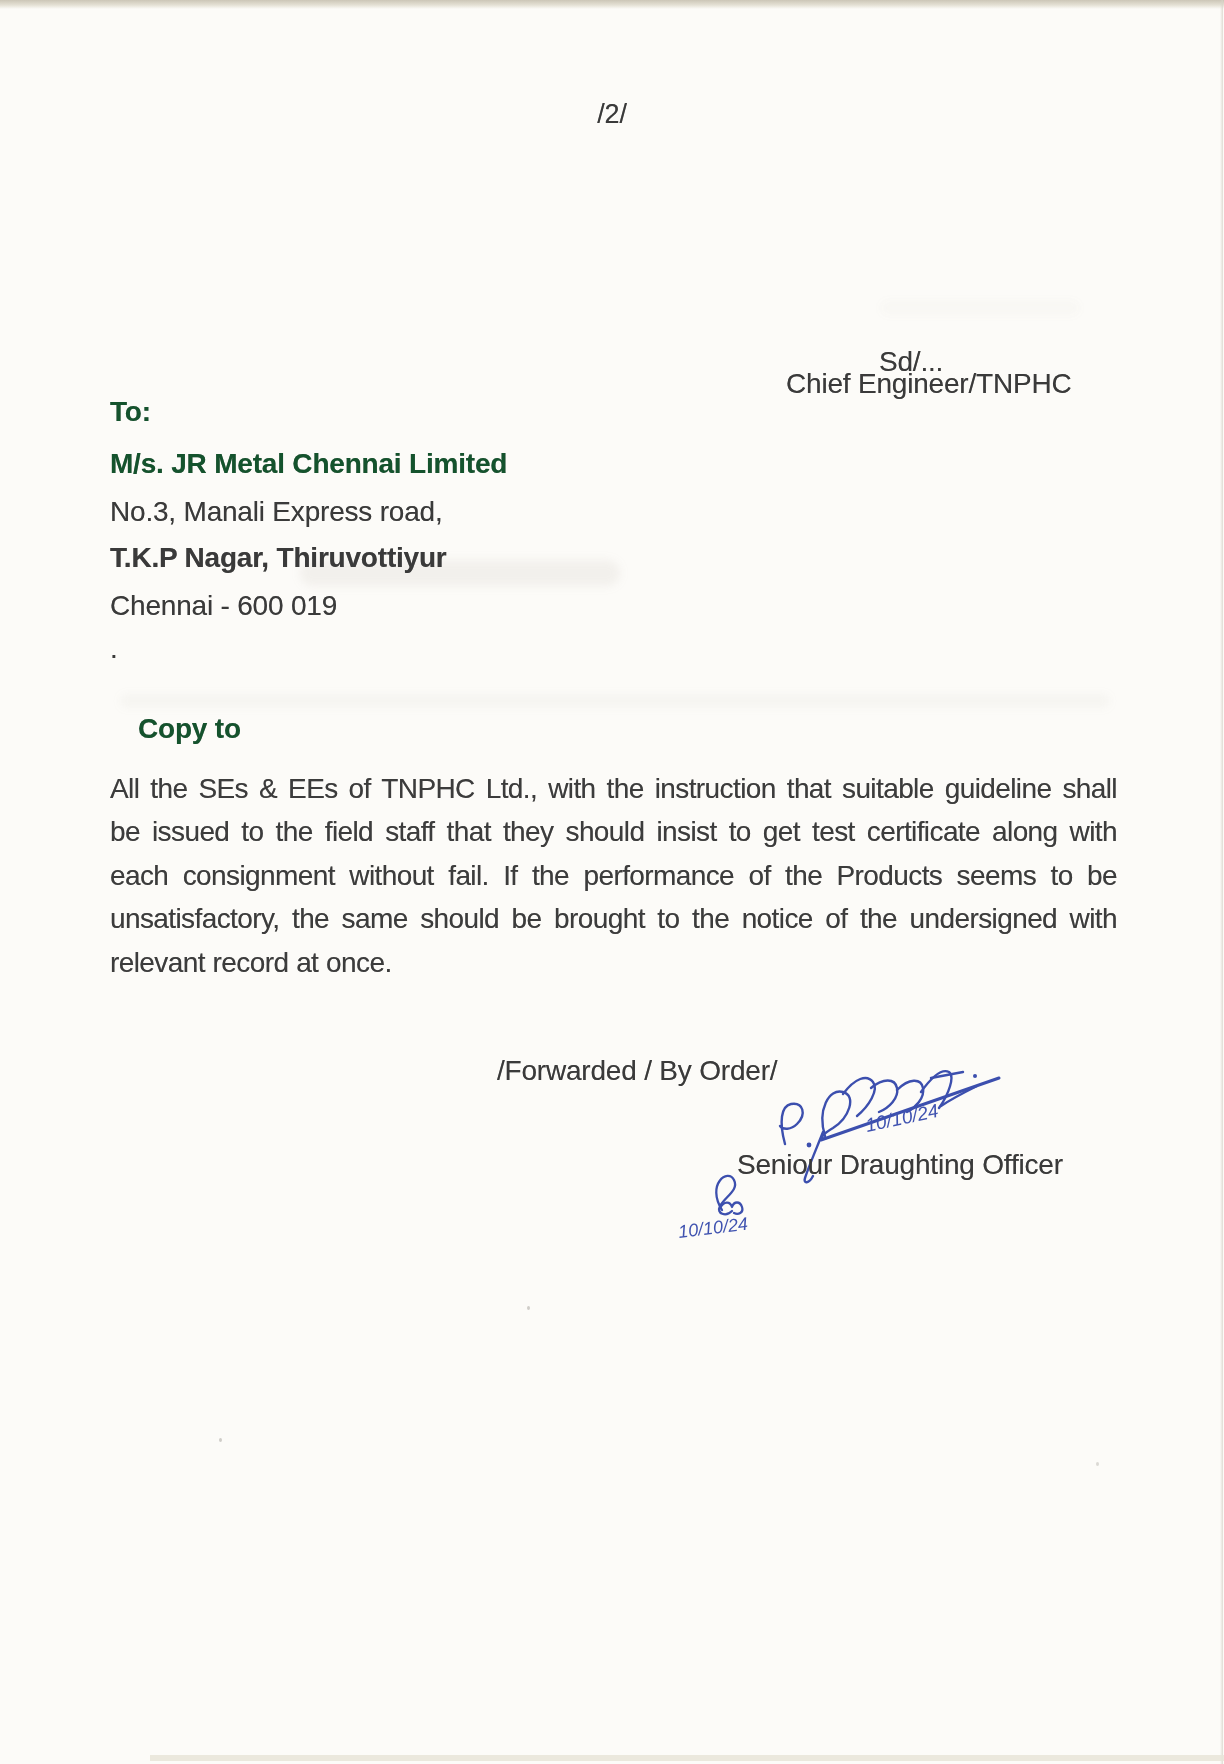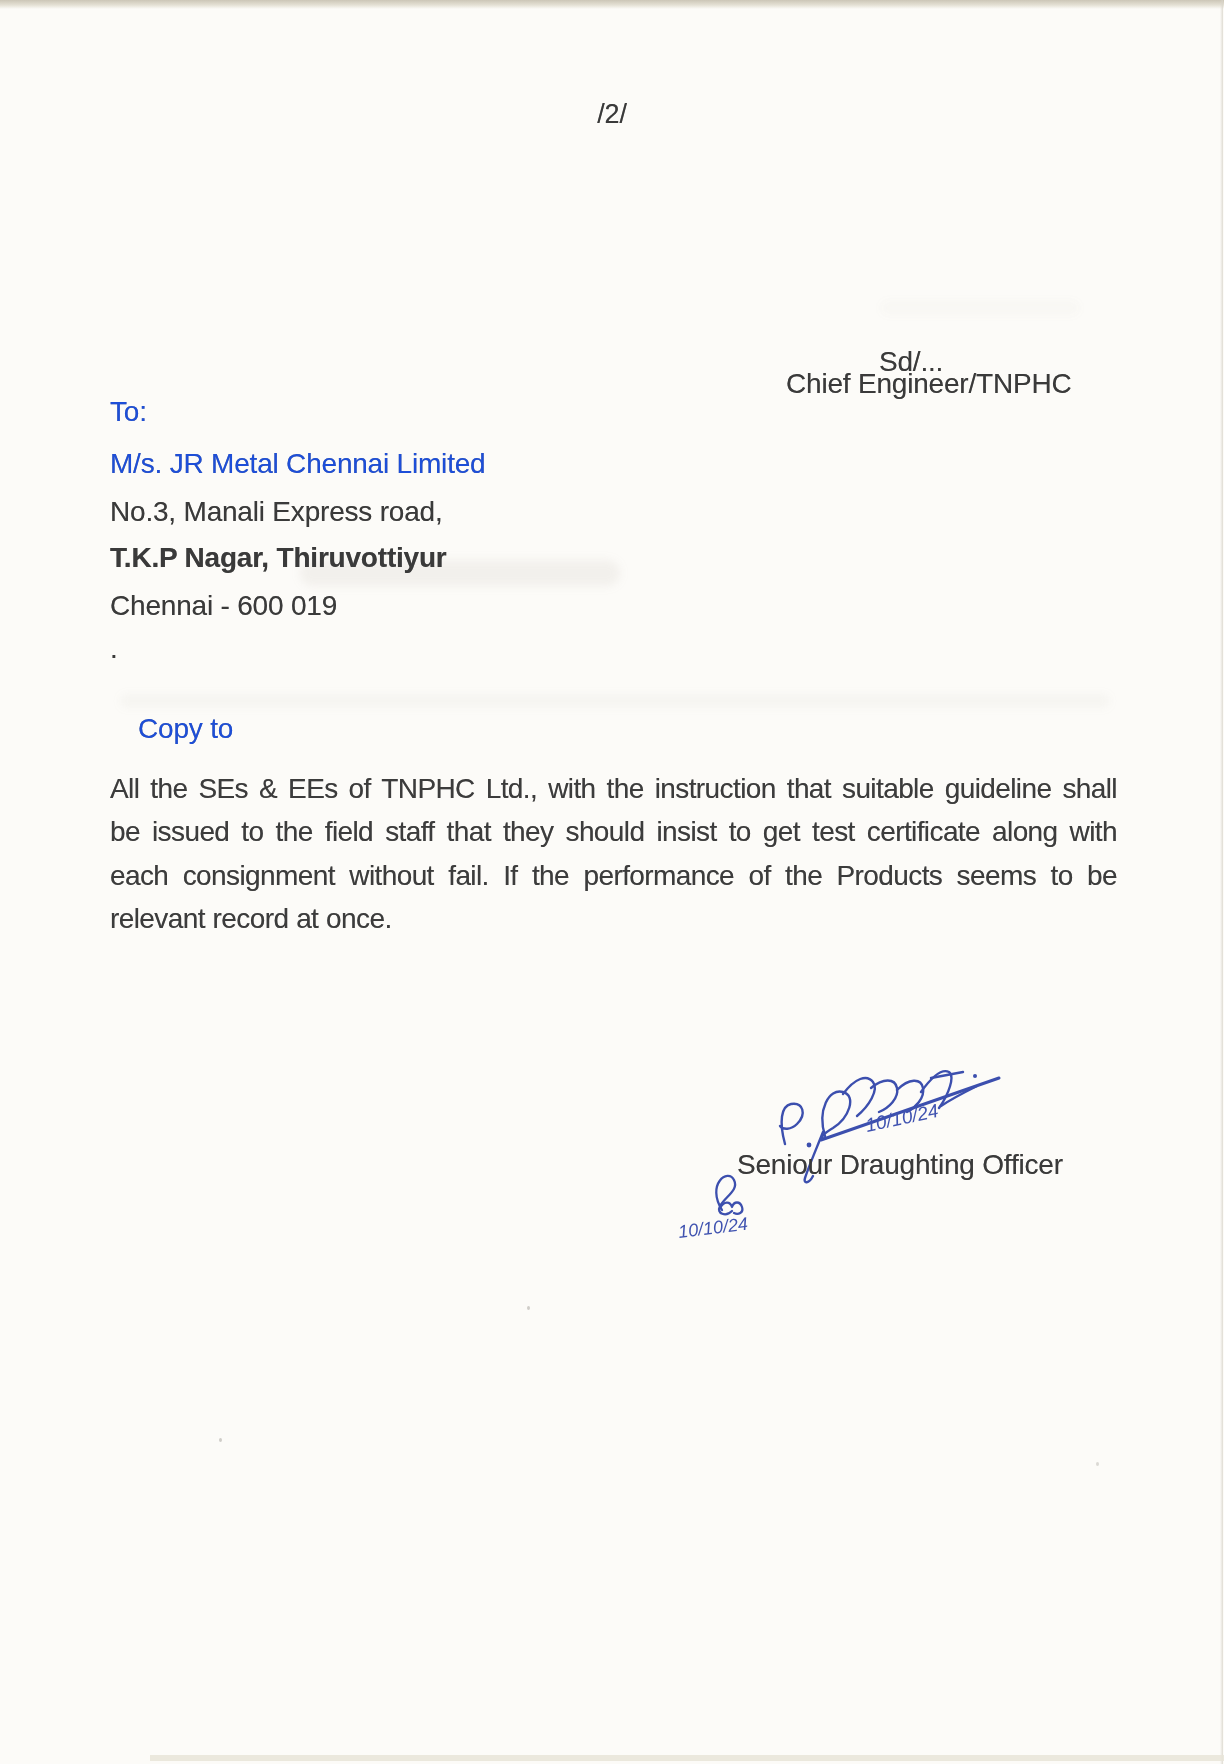--- a/index.html
+++ b/index.html
@@ -13,21 +13,21 @@
     overflow:hidden;
   }
   .abs{position:absolute;}
   .txt{
     font-size:28px;
     line-height:34px;
     letter-spacing:-0.2px;
     white-space:nowrap;
     text-shadow:0 0 0.5px rgba(58,58,58,0.55);
   }
-  .bold{font-weight:400;color:#1d4ed8;}
+  .bold{font-weight:700;color:#14532d;}
   .center{left:0;right:0;text-align:center;}
   .para{
     left:110px;top:767px;width:1007px;
     font-size:28px;line-height:43.4px;
     letter-spacing:-0.6px;word-spacing:0.6px;
     color:#3c3c3c;
     text-shadow:0 0 0.5px rgba(58,58,58,0.5);
   }
   .jline{display:block;text-align:justify;text-align-last:justify;}
   .lline{display:block;text-align:right;text-align-last:left;}
@@ -71,23 +71,25 @@
   <div class="abs txt" style="left:110px;top:541px;font-weight:bold;">T.K.P Nagar, Thiruvottiyur</div>
   <div class="abs txt" style="left:110px;top:589px;">Chennai - 600 019</div>
   <div class="abs txt" style="left:110px;top:632px;">.</div>
 
   <div class="abs txt bold" style="left:110px;top:712px;margin-left:28px;">Copy to</div>
 
   <div class="abs para">
     <span class="jline">All the SEs &amp; EEs of TNPHC Ltd., with the instruction that suitable guideline shall</span>
     <span class="jline">be issued to the field staff that they should insist to get test certificate along with</span>
     <span class="jline">each consignment without fail. If the performance of the Products seems to be</span>
+    <span class="jline">unsatisfactory, the same should be brought to the notice of the undersigned with</span>
     <span class="lline">relevant record at once.</span>
   </div>
 
+  <div class="abs txt" style="left:497px;top:1054px;">/Forwarded / By Order/</div>
 
   <svg class="abs" style="left:763px;top:1066px;" width="248" height="122" viewBox="0 0 248 122">
     <title>P. Shanthi</title>
     <g class="ink" stroke-width="2.4">
       <path d="M22,78 C16,56 18,40 28,38 C40,36 44,48 34,58 C28,64 20,64 17,60"></path>
       <circle cx="46" cy="79" r="2.4" fill="#3c4fae" stroke="none"></circle>
       <path d="M62,70 C54,44 66,22 80,26 C94,30 86,52 70,62 C58,69 56,74 63,72"></path>
       <path d="M80,28 C92,12 104,8 110,16 C116,24 106,40 94,50"></path>
       <path d="M108,22 C120,12 132,12 134,22 C136,32 126,42 116,46"></path>
       <path d="M134,24 C146,12 158,12 160,22 C162,32 152,42 144,46"></path>

